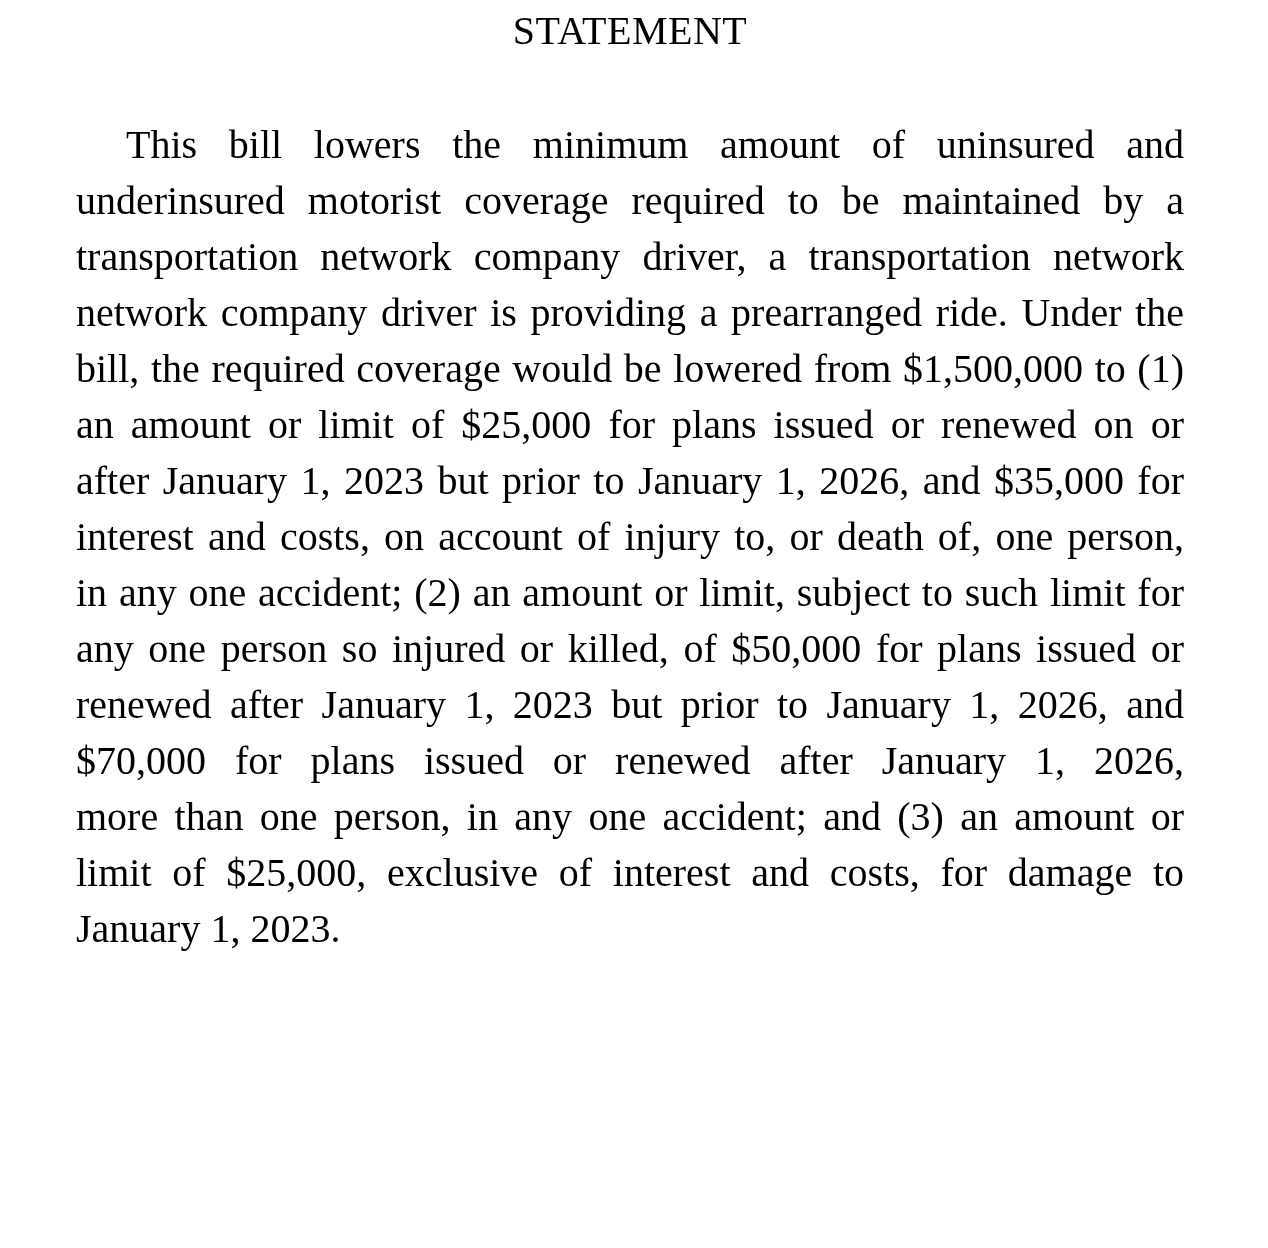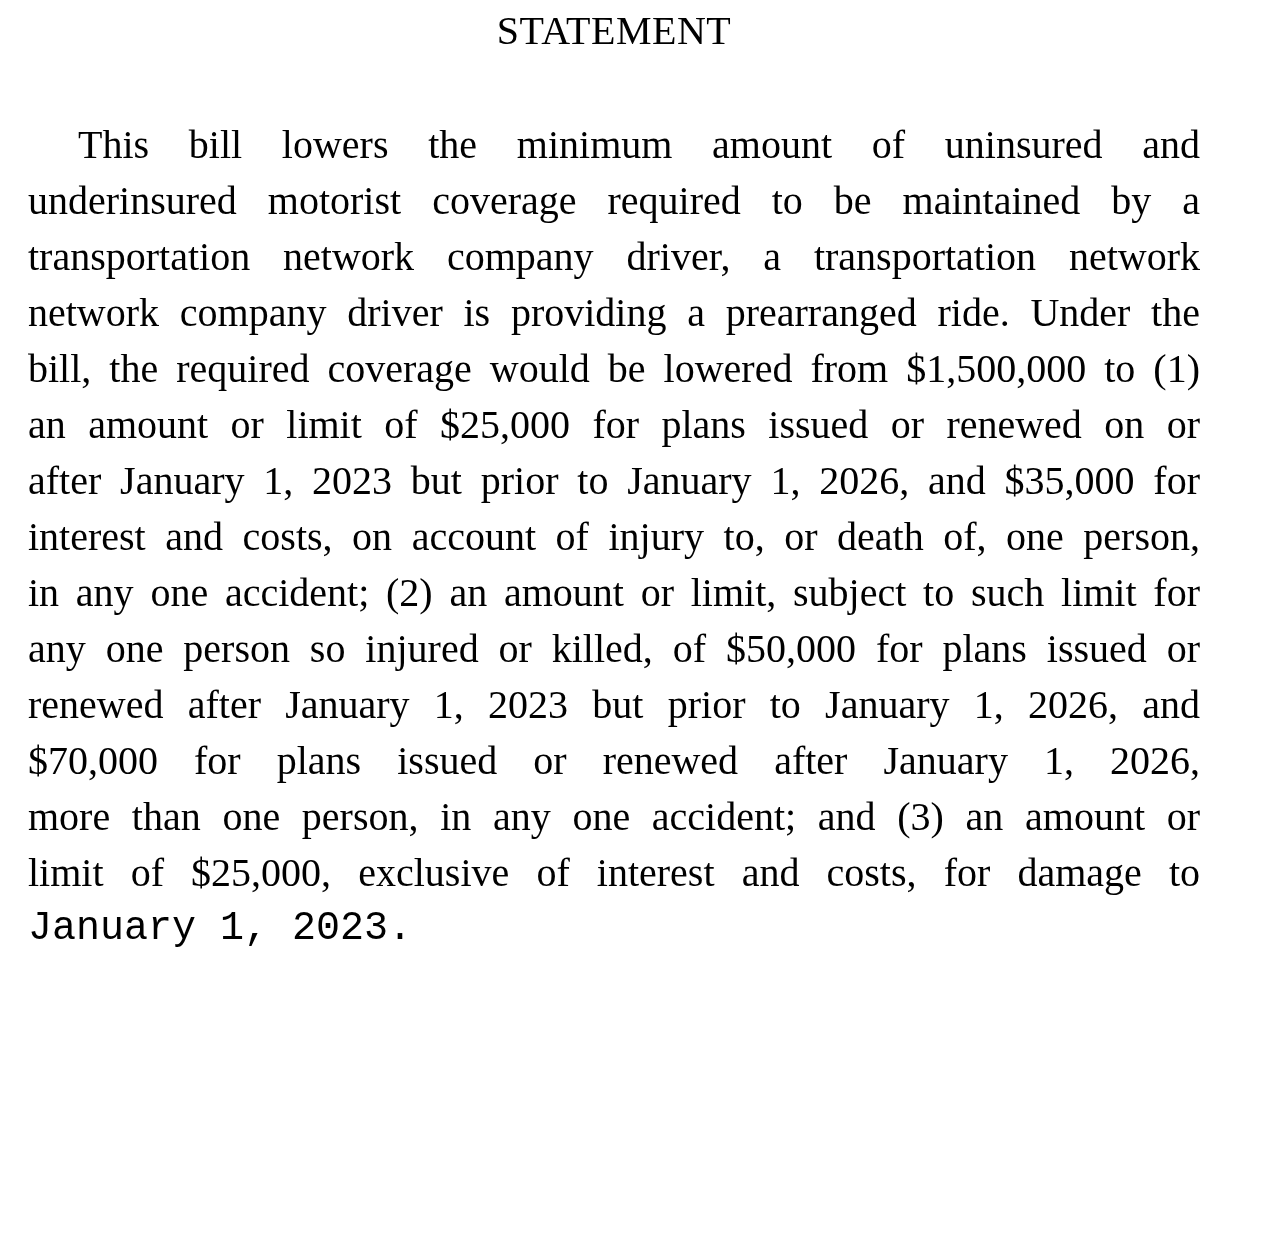--- a/index.html
+++ b/index.html
@@ -11,46 +11,45 @@
     width: 1268px;
     height: 1248px;
     overflow: hidden;
     color: #000000;
     font-family: "Liberation Serif", "DejaVu Serif", serif;
   }
   .page {
     box-sizing: border-box;
     width: 1268px;
     height: 1248px;
-    padding: 3px 68px 0 28px; 
+    padding: 3px 68px 0 60px; 
   }
   .doc-heading {
     margin: 0 0 58px 0;
     font-size: 40px;
     line-height: 56px;
     font-weight: normal;
     text-align: center;
     letter-spacing: 0.5px;
   }
   .paragraph {
-    margin: 0;
+    margin: 16px;
   }
   .line {
     font-size: 40px;
     line-height: 56px;
     text-align: justify;
     text-align-last: justify;
     white-space: normal;
   }
   .line.indent {
     text-indent: 50px;
   }
   .line.last-line {
     text-align-last: left;
-    font-family: Liberation Mono, monospace;
   }
 </style>
 </head>
 <body>
 
 <main class="page">
   <h1 class="doc-heading">STATEMENT</h1>
   <div class="paragraph">
       <div class="line indent">This bill lowers the minimum amount of uninsured and</div>
       <div class="line">underinsured motorist coverage required to be maintained by a</div>

